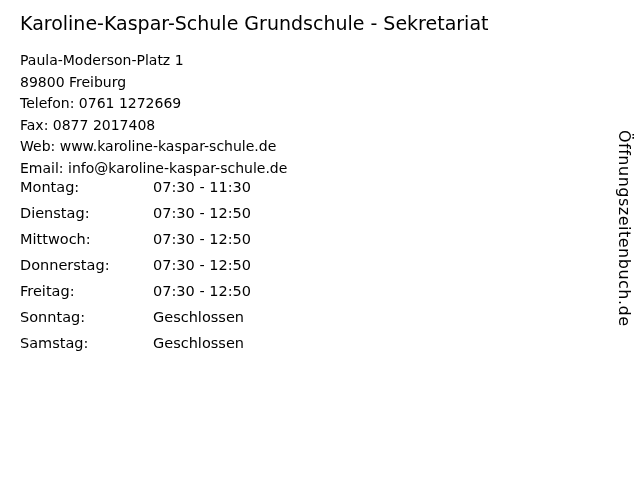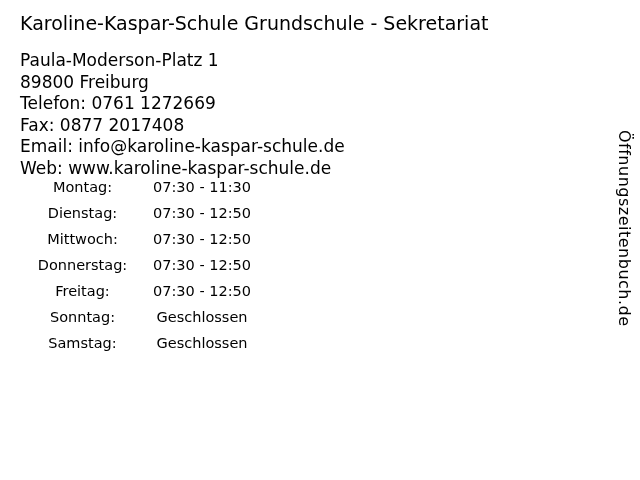--- a/index.html
+++ b/index.html
@@ -31,41 +31,40 @@
   }
   .title {
     font-size: 19px;
     font-weight: normal;
     line-height: 26px;
     letter-spacing: 0px;
     margin: 0 0 14px 0;
     white-space: nowrap;
   }
   .address-block {
-    font-size: 17px;
+    font-size: 14px;
     line-height: 21.5px;
   }
   .address-line {
     white-space: nowrap;
   }
   .hours-heading {
     font-size: 15px;
     font-weight: bold;
     margin-top: 26px;
     margin-bottom: 18px;
   }
   table.hours {
     border-collapse: collapse;
     font-size: 14.5px;
   }
   table.hours td {
     padding: 0 0 10px 0;
     vertical-align: top;
     white-space: nowrap;
-    text-align: center;
   }
   table.hours td.day {
     width: 125px;
     padding-right: 8px;
   }
   .watermark {
     position: absolute;
     right: 6px;
     top: 130px;
     font-size: 16px;
@@ -83,22 +82,22 @@
 
   <div class="content">
 
     <h1 class="title">Karoline-Kaspar-Schule Grundschule - Sekretariat</h1>
 
     <div class="address-block">
       <div class="address-line">Paula-Moderson-Platz 1</div>
       <div class="address-line">89800 Freiburg</div>
       <div class="address-line">Telefon: 0761 1272669</div>
       <div class="address-line">Fax: 0877 2017408</div>
+      <div class="address-line">Web: www.karoline-kaspar-schule.de</div>
       <div class="address-line">Email: info@karoline-kaspar-schule.de</div>
-      <div class="address-line">Web: www.karoline-kaspar-schule.de</div>
     </div>
 
 
     <table class="hours">
       <tbody>
         <tr>
           <td class="day">Montag:</td>
           <td class="time">07:30 - 11:30</td>
         </tr>
         <tr>

